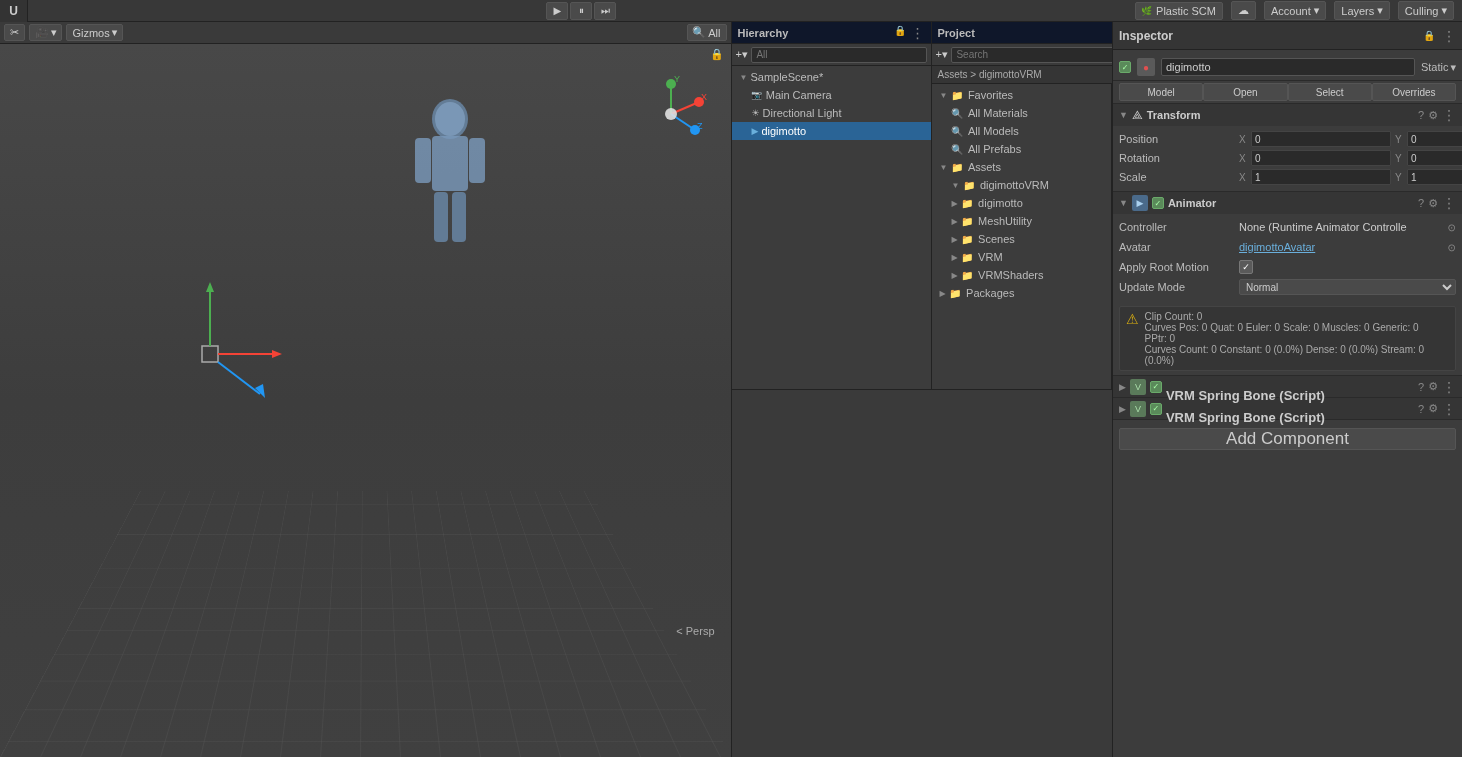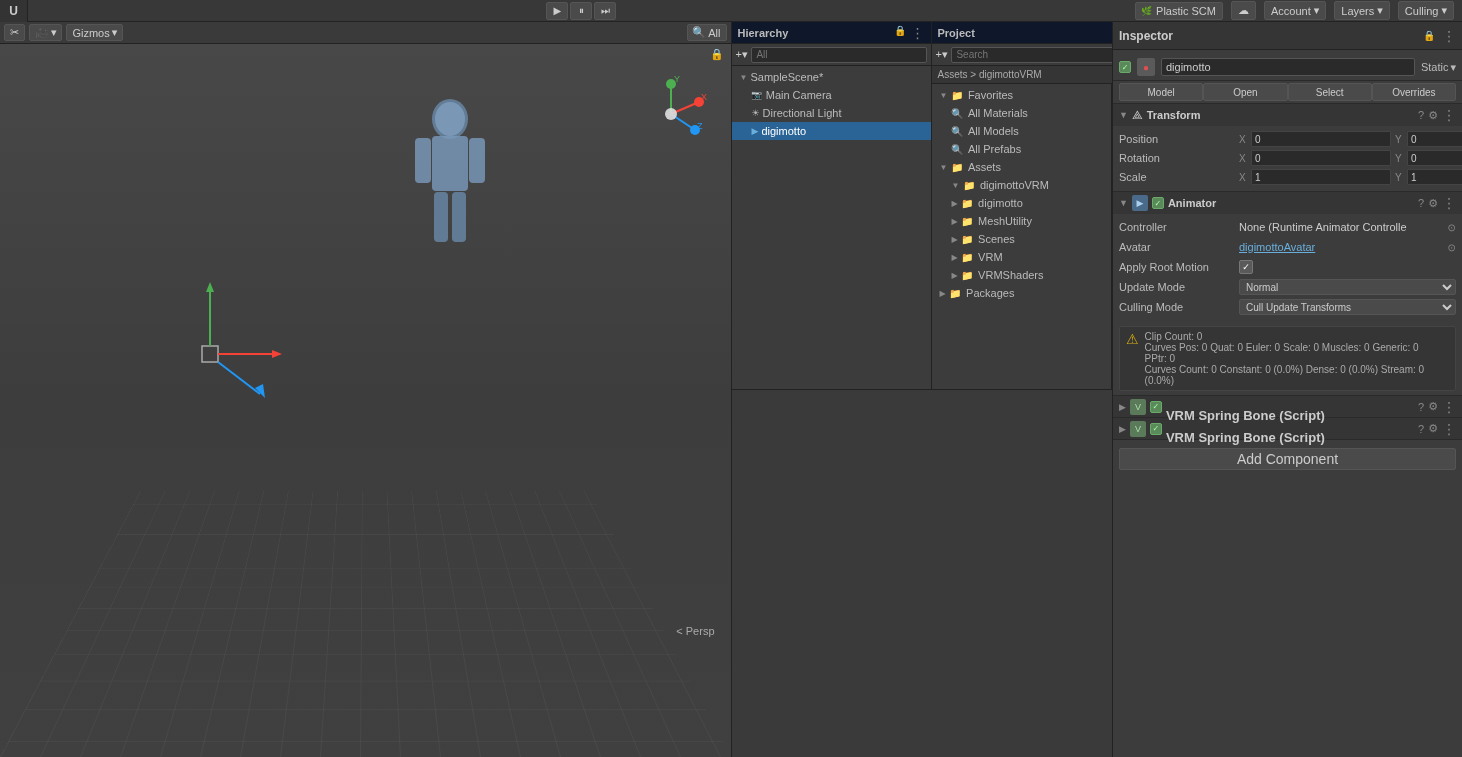--- a/index.html
+++ b/index.html
@@ -477,21 +477,21 @@
     }
 
     
     .add-component-btn {
       margin: 8px 6px;
       height: 22px;
       background: #4a4a4a;
       border: 1px solid #555;
       border-radius: 2px;
       color: #ccc;
-      font-size: 14px;
+      font-size: 17px;
       cursor: pointer;
       display: flex; align-items: center; justify-content: center;
     }
 
     
     .gizmo-svg {
       position: absolute;
       top: 30px;
       right: 20px;
     }
@@ -977,26 +977,20 @@
               <div class="checkbox-val">✓</div>
             </div>
 
             <div class="animator-row">
               <div class="animator-label">Update Mode</div>
               <select class="animator-select">
                 <option>Normal</option>
               </select>
             </div>
 
-            <div class="animator-row">
-              <div class="animator-label">Culling Mode</div>
-              <select class="animator-select">
-                <option>Cull Update Transforms</option>
-              </select>
-            </div>
           </div>
 
           <div class="info-box">
             <span class="info-icon">⚠</span>
             <div>
               <div>Clip Count: 0</div>
               <div>Curves Pos: 0 Quat: 0 Euler: 0 Scale: 0 Muscles: 0 Generic: 0</div>
               <div>PPtr: 0</div>
               <div>Curves Count: 0 Constant: 0 (0.0%) Dense: 0 (0.0%) Stream: 0 (0.0%)</div>
             </div>

